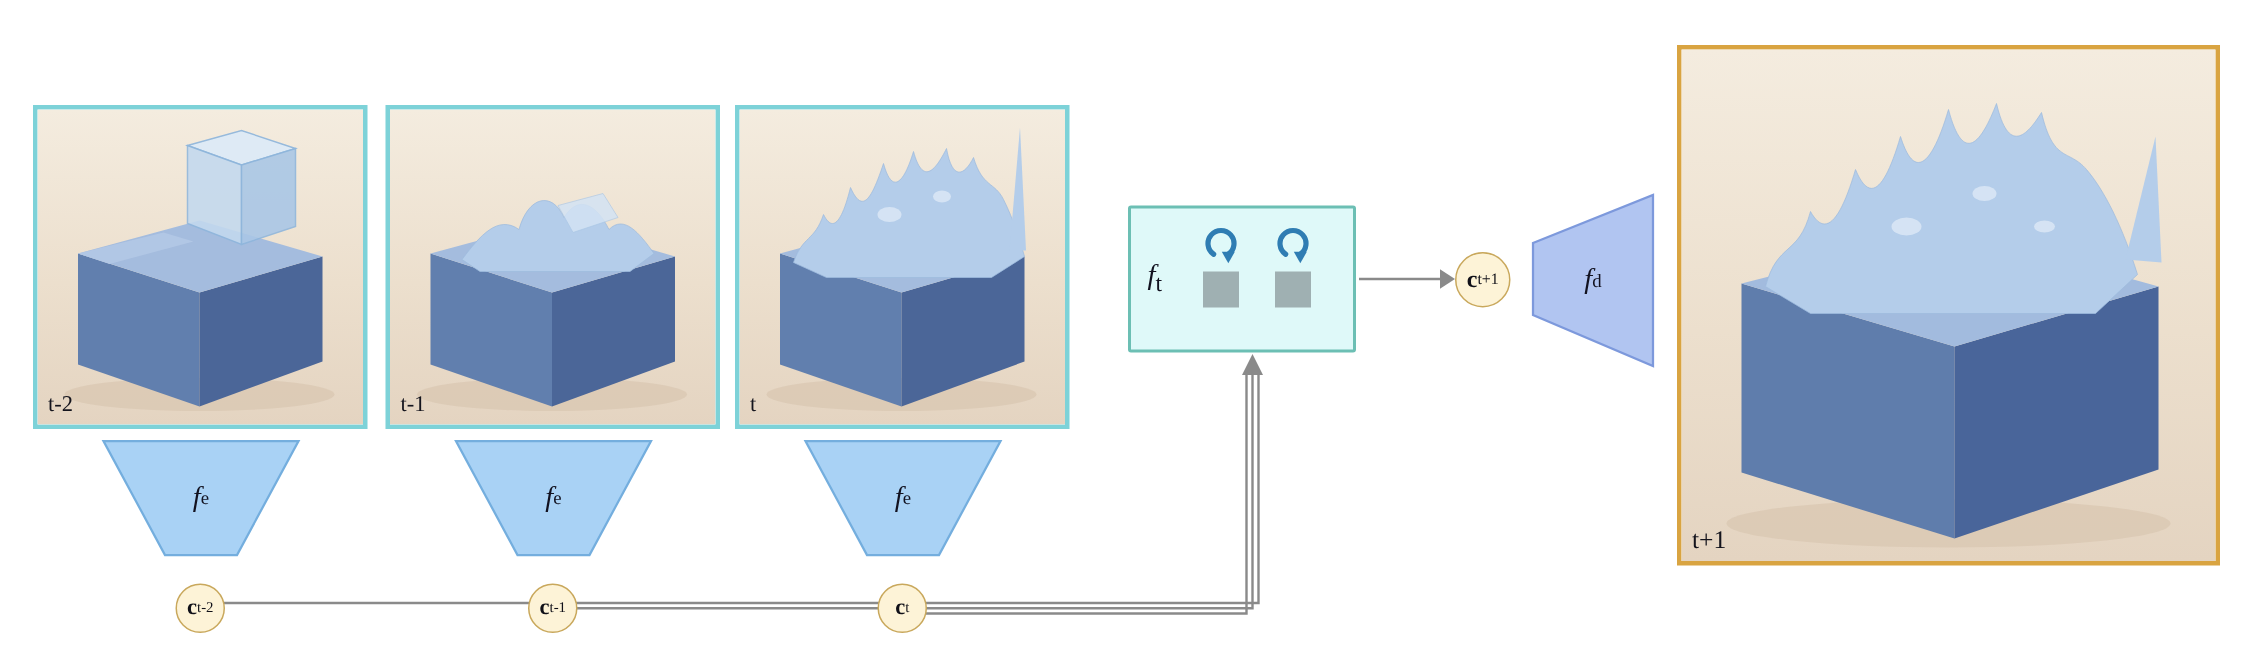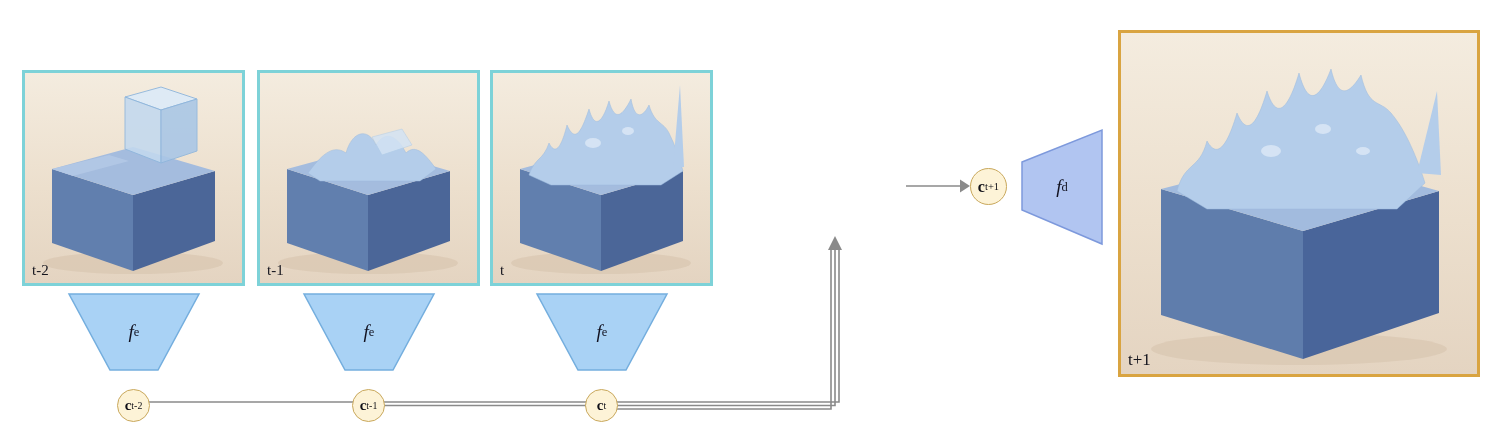--- a/index.html
+++ b/index.html
@@ -149,20 +149,39 @@
   </div>
   <div class="latent" style="left:352px; top:389px">
     <b>c</b>
       <sub>t-1</sub>
   </div>
   <div class="latent" style="left:585px; top:389px">
     <b>c</b>
       <sub>t</sub>
   </div>
 
+  <div class="tmbox">
+    <span class="tm-label"><i>f</i><sub>t</sub></span>
+
+    <div class="icon-col" style="left:46px; top:11px">
+      <svg class="loop" width="26" height="26" viewBox="0 0 24 24">
+        <path d="M7.5 18 A 8 8 0 1 1 16.5 18" fill="none" stroke="var(--loop-icon,#2f7db3)" stroke-width="3.2" stroke-linecap="round"></path>
+        <polygon points="12.5,16.5 20.5,16.5 16.5,23.5" fill="var(--loop-icon,#2f7db3)"></polygon>
+      </svg>
+      <div class="memcell"></div>
+    </div>
+
+    <div class="icon-col" style="left:94px; top:11px">
+      <svg class="loop" width="26" height="26" viewBox="0 0 24 24">
+        <path d="M7.5 18 A 8 8 0 1 1 16.5 18" fill="none" stroke="var(--loop-icon,#2f7db3)" stroke-width="3.2" stroke-linecap="round"></path>
+        <polygon points="12.5,16.5 20.5,16.5 16.5,23.5" fill="var(--loop-icon,#2f7db3)"></polygon>
+      </svg>
+      <div class="memcell"></div>
+    </div>
+  </div>
 
   <div class="latent big" style="left:970px; top:168px">
     <b>c</b>
       <sub>t+1</sub>
   </div>
 
   <div class="dec">
     <svg width="84" height="122" viewBox="0 0 84 122">
       <polygon points="2,36 82,4 82,118 2,84" fill="var(--decoder-fill,#b1c5f1)" stroke="var(--decoder-border,#7d99dc)" stroke-width="1.5"></polygon>
     </svg>

